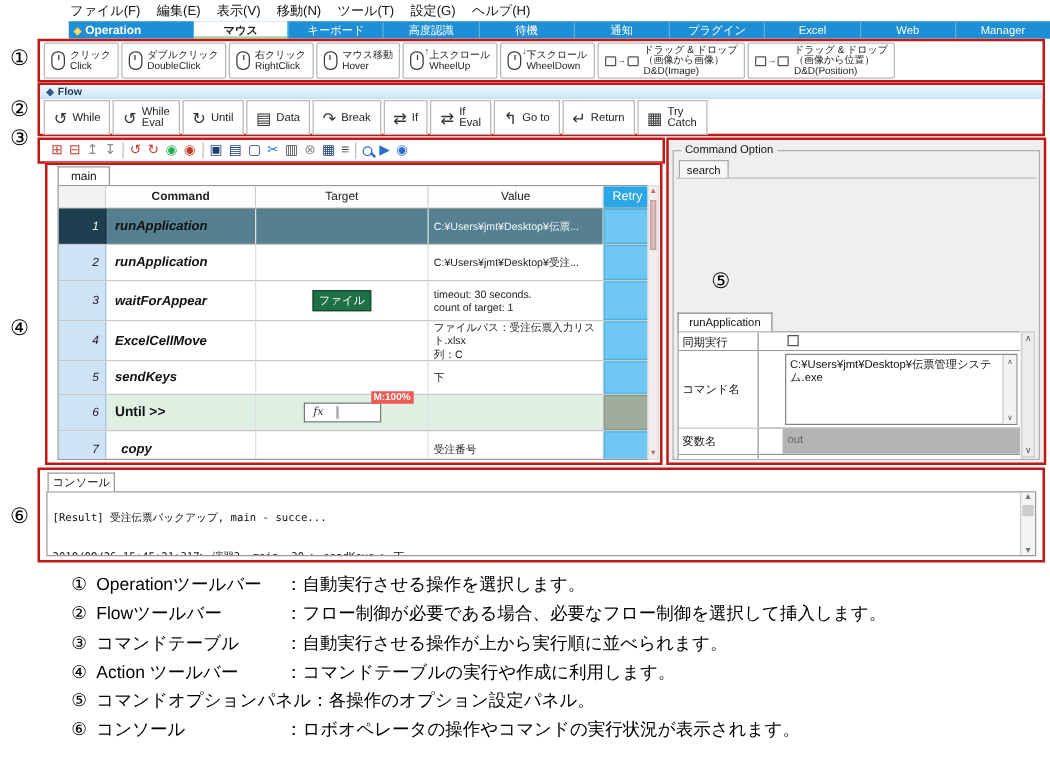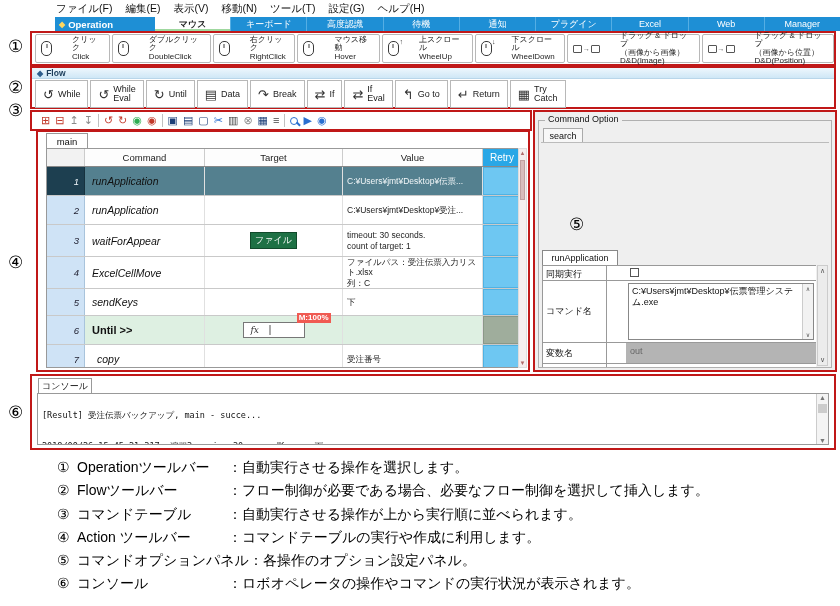--- a/index.html
+++ b/index.html
@@ -18,21 +18,21 @@
   .tab.active { background:#fff; color:#222; border-left:none; box-shadow:inset 0 -2px 0 #9fd89f; font-weight:bold; }
 
   
   .rrect { position:absolute; border:2px solid #c01818; background:#fff; }
 
   
   .cn { position:absolute; font-size:17px; color:#000; line-height:1; }
 
   
   .ops { position:absolute; left:3px; top:1px; display:flex; gap:2px; height:29px; }
-  .opbtn { border:1px solid #b8b8b8; border-radius:2px; background:#fff; display:flex; align-items:center; gap:20px; padding:0 5px; cursor:pointer; }
+  .opbtn { border:1px solid #b8b8b8; border-radius:2px; background:#fff; display:flex; align-items:center; gap:4px; padding:0 5px; cursor:pointer; }
   .opbtn .labels { display:flex; flex-direction:column; justify-content:center; line-height:8.5px; }
   .opbtn .l1 { font-size:8px; color:#222; }
   .opbtn .l2 { font-size:8px; color:#222; }
   .mouse { width:11px; height:15px; border:1.6px solid #3a3a3a; border-radius:5px; position:relative; flex:none; }
   .mouse::after { content:""; position:absolute; left:50%; top:2px; width:1px; height:4px; background:#3a3a3a; transform:translateX(-50%); }
   .wdir { position:absolute; right:-5px; top:-4px; font-size:7px; color:#333; }
   .ddicon { display:flex; align-items:center; gap:1px; flex:none; }
   .ddicon .scr { width:9px; height:8px; border:1px solid #555; border-radius:1px; }
   .ddicon .arr { font-size:7px; color:#555; }
 
@@ -51,21 +51,21 @@
   .ic-red{color:#c2392b} .ic-green{color:#2eae53} .ic-navy{color:#1d3f78} .ic-blue{color:#2a6fd0} .ic-grey{color:#8a8a8a} .ic-dark{color:#444}
   .sep { width:1px; height:13px; background:#c0c0c0; }
   .mag { width:8px; height:8px; border:1.6px solid #2a6fd0; border-radius:50%; position:relative; display:inline-block; }
   .mag::after { content:""; position:absolute; width:5px; height:1.6px; background:#2a6fd0; right:-4px; bottom:-1px; transform:rotate(45deg); }
 
   
   .maintab { position:absolute; left:8px; top:1px; width:42px; height:15px; background:#fff; border:1px solid #999; border-bottom:none; font-size:9.5px; text-align:center; line-height:15px; z-index:2; }
   .tblwrap { position:absolute; left:8px; top:16px; width:476px; bottom:2px; border:1px solid #999; background:#fff; display:flex; flex-direction:column; overflow:hidden; }
   .thr { display:flex; height:18px; border-bottom:1px solid #888; font-size:9.5px; color:#222; flex:none; }
   .thr > div { display:flex; align-items:center; justify-content:center; }
-  .c0{width:38px; flex:none;} .c1{width:120px; flex:none;} .c2{width:138px; flex:none;} .c3{width:140px; flex:none;} .c4{width:38px; flex:none;}
+  .c0{width:38px; flex:none;} .c1{width:120px; flex:none;font-weight:bold;} .c2{width:138px; flex:none;} .c3{width:140px; flex:none;} .c4{width:38px; flex:none;}
   .thr .c0 { background:#f2f2f2; border-right:1px solid #ccc; }
   .thr .c1,.thr .c2,.thr .c3 { border-right:1px solid #ccc; background:#fdfdfd; }
   .thr .c4 { background:#29a7e6; color:#fff; font-size:10px; }
   .tr { display:flex; border-bottom:1px solid #c9c9c9; flex:none; cursor:pointer; }
   .tr .c0 { background:#cfe3f6; border-right:1px solid #a9c4dc; display:flex; align-items:center; justify-content:flex-end; padding-right:5px; font-size:9.5px; font-style:italic; color:#223; }
   .tr .c1 { display:flex; align-items:center; padding-left:7px; font-size:10.5px; font-style:italic; color:#111; border-right:1px solid #e0e0e0; }
   .tr .c2 { display:flex; align-items:center; justify-content:center; border-right:1px solid #e0e0e0; }
   .tr .c3 { display:flex; flex-direction:column; justify-content:center; padding-left:4px; font-size:8.5px; color:#222; border-right:1px solid #e0e0e0; line-height:10.5px; }
   .tr .c4 { background:#6ec7f2; border:1px solid #4fb2e3; }
   .tr.sel { background:#54808f; }

